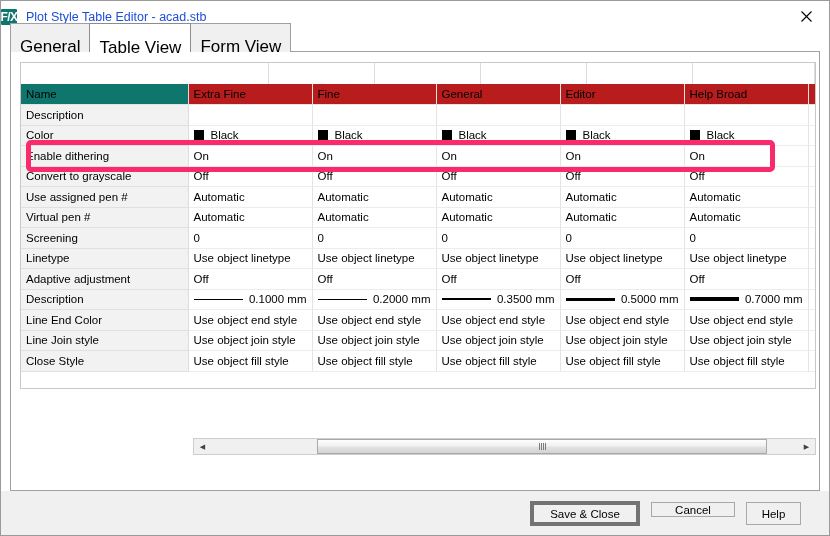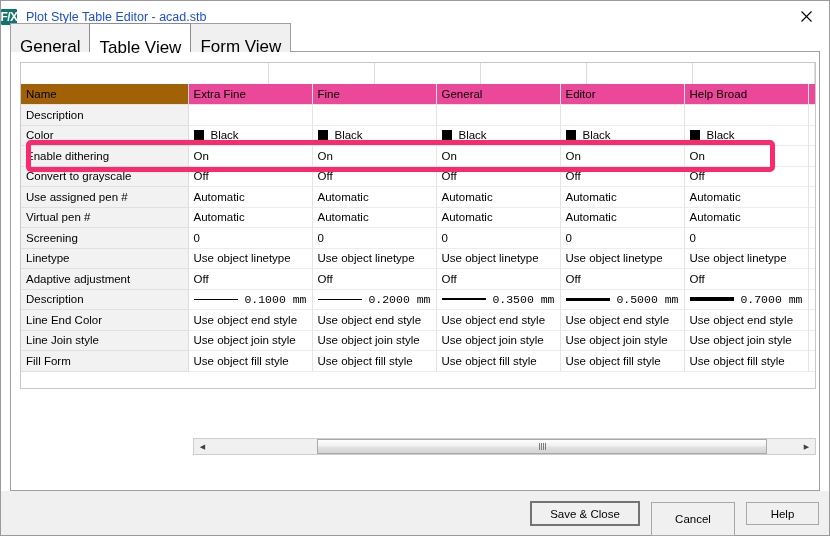--- a/index.html
+++ b/index.html
@@ -122,32 +122,32 @@
     vertical-align:middle;
     box-sizing:border-box;
   }
   table.pst td.rowlabel{
     background:#f2f2f2;
     border-right:1px solid #dcdcdc;
     border-bottom:1px solid #e0e0e0;
     color:#000;
   }
   table.pst tr.namerow td{
-    background:#ec4899;
+    background:#b91c1c;
     border-bottom:1px solid #e4e4e4;
   }
-  table.pst tr.namerow td.rowlabel{background:#a16207;}
+  table.pst tr.namerow td.rowlabel{background:#0f766e;}
   .swatch{
     display:inline-block;width:10px;height:10px;
     background:#000000;
     vertical-align:-1px;margin-right:7px;
   }
   .lw{
     display:flex;align-items:center;justify-content:flex-end;
-    height:100%;padding-right:5px;font-family:Liberation Mono, monospace;
+    height:100%;padding-right:5px;
   }
   .lw .bar{
     flex:1 1 auto;max-width:78px;margin-right:6px;
     background:#000;
   }
   .lw .txt{white-space:nowrap;}
   
   .highlight-box{
     position:absolute;
     left:15px;top:88px;
@@ -193,21 +193,21 @@
     font-size:11.5px;
     font-family:"Liberation Sans", sans-serif;
     color:#000;
     box-sizing:border-box;
     display:flex;align-items:center;justify-content:center;
     cursor:default;
     position:absolute;
   }
   .btn.disabled{color:#9a9a9a;border-color:#c4c4c4;background:#f0f0f0;}
   .btn.default{
-    border:2px solid #737373;background:#f0f0f0;
+    border:4px solid #737373;background:#f0f0f0;
   }
   
   .footer{
     flex:0 0 44px;height:44px;
     background:#f0f0f0;
     position:relative;
   }
 </style>
 </head>
 <body>
@@ -391,21 +391,21 @@
             <tr>
               <td class="rowlabel">Line Join style</td>
               <td>Use object join style</td>
               <td>Use object join style</td>
               <td>Use object join style</td>
               <td>Use object join style</td>
               <td>Use object join style</td>
               <td></td>
             </tr>
             <tr>
-              <td class="rowlabel">Fill Form</td>
+              <td class="rowlabel">Close Style</td>
               <td>Use object fill style</td>
               <td>Use object fill style</td>
               <td>Use object fill style</td>
               <td>Use object fill style</td>
               <td>Use object fill style</td>
               <td></td>
             </tr>
           </tbody>
       </table>
     </div>
@@ -423,17 +423,17 @@
     </div>
 
     <div class="btn" style="left:12px;top:444px;width:86px;height:23px;">Add Style</div>
     <div class="btn disabled" style="left:240px;top:444px;width:86px;height:23px;">Delete Style</div>
     <div class="btn" style="left:464px;top:444px;width:110px;height:23px;">Edit Lineweights...</div>
     <div class="btn" style="left:704px;top:444px;width:86px;height:23px;">Save As...</div>
   </div>
 
   <div class="footer">
     <div class="btn default" style="left:529px;top:10px;width:110px;height:25px;">Save &amp; Close</div>
-    <div class="btn" style="left:650px;top:11px;width:84px;height:34px;">Cancel</div>
-    <div class="btn" style="left:745px;top:11px;width:73px;height:23px;">Help</div>
+    <div class="btn" style="left:650px;top:11px;width:84px;height:15px;">Cancel</div>
+    <div class="btn" style="left:745px;top:11px;width:55px;height:23px;">Help</div>
   </div>
 
 </div>
 
 </body></html>

